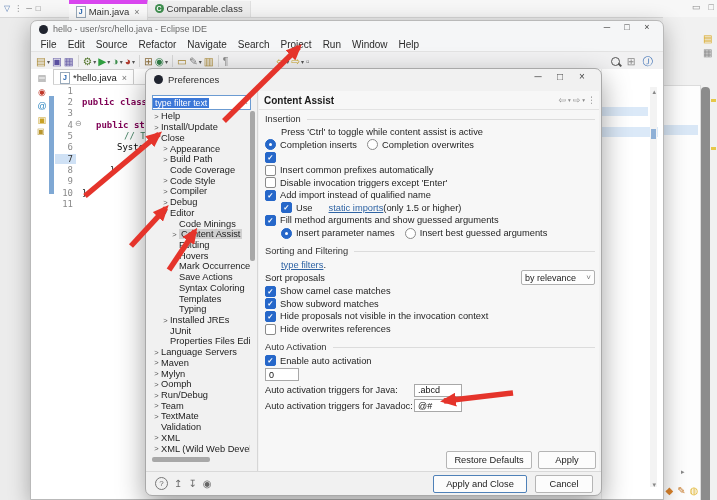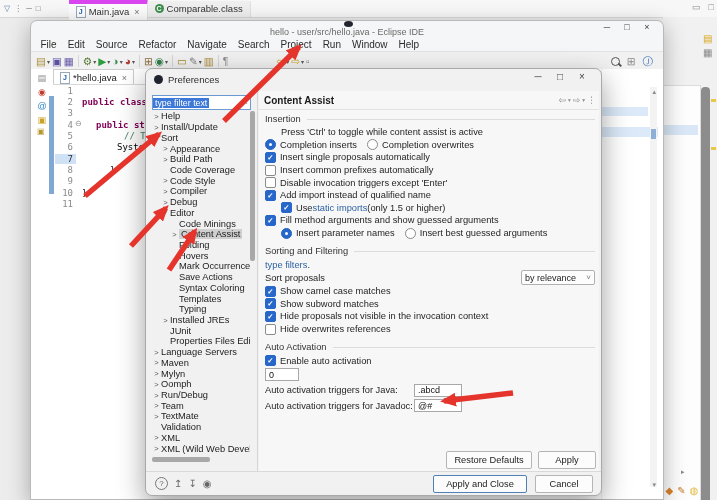--- a/index.html
+++ b/index.html
@@ -17,21 +17,21 @@
   .bg-win-controls{position:absolute;right:3px;top:2px;display:flex;gap:8px;color:#8a8a8a;font-size:9px;}
   .bg-right-strip{position:absolute;left:663px;top:17px;width:54px;height:483px;background:#f1f1f1;}
   .bg-right-panel{position:absolute;left:0;top:68px;width:36px;height:415px;background:#fdfdfd;border:1px solid #dcdcdc;}
   .bg-scroll{position:absolute;left:38px;top:70px;width:9px;height:430px;background:#8c8c8c;border-radius:4px;}
   .bg-tick{position:absolute;width:5px;height:3px;background:#e6c84a;}
   .bg-band{position:absolute;background:#d9e7f6;}
   .bg-strip-ic{position:absolute;font-size:10px;}
   .taskbar{position:absolute;left:642px;top:483px;width:75px;height:14px;display:flex;gap:4px;align-items:center;font-size:10px;}
   
   .fg-window{position:absolute;left:30px;top:20px;width:632px;height:478px;background:#f5f6f7;border:1px solid #b9b9b9;border-radius:7px 7px 0 0;box-shadow:0 6px 22px rgba(0,0,0,.30);z-index:10;}
-  .fg-titlebar{position:absolute;left:0;top:0;right:0;height:16px;display:flex;align-items:center;flex-direction:column;}
+  .fg-titlebar{position:absolute;left:0;top:0;right:0;height:16px;display:flex;align-items:center;}
   .app-icon{width:9px;height:9px;border-radius:50%;background:#20242f;margin:0 5px 0 8px;}
   .fg-title{font-size:9px;color:#6a6a6a;}
   .fg-controls{position:absolute;right:6px;top:1px;display:flex;}
   .fg-controls span{width:20px;text-align:center;font-size:9px;color:#444;}
   .fg-menubar{position:absolute;left:4px;top:16px;right:0;height:14px;display:flex;align-items:center;}
   .menu-item{padding:0 5.5px;font-size:10px;color:#2b2b2b;}
   .fg-toolbar{position:absolute;left:0;top:30px;right:0;height:18px;background:#f1f1f2;border-top:1px solid #e3e3e3;border-bottom:1px solid #dddddd;display:flex;align-items:center;padding:0 4px;}
   .tb-item{display:flex;align-items:center;margin:0 1px;}
   .tb-glyph{font-size:10.5px;line-height:12px;}
   .tb-caret{font-size:6px;color:#555;margin-left:1px;}
@@ -91,21 +91,21 @@
   .row-group:not(:first-child){margin-top:5px;}
   .gline{flex:1;border-top:1px solid #dcdcdc;margin-left:6px;}
   .ind1{padding-left:16px;}
   .cb{width:9px;height:9px;border-radius:2px;border:1px solid #8a8a8a;background:#fff;margin-right:4px;flex:0 0 auto;
       display:flex;align-items:center;justify-content:center;}
   .cb.on{background:#2667c9;border-color:#2667c9;color:#fff;font-size:7.5px;line-height:7px;font-weight:bold;}
   .radio{width:9px;height:9px;border-radius:50%;border:1px solid #8a8a8a;background:#fff;margin-right:4px;flex:0 0 auto;position:relative;}
   .radio.on{background:#2667c9;border-color:#2065c8;}
   .radio.on::after{content:"";position:absolute;left:3px;top:3px;width:3px;height:3px;border-radius:50%;background:#fff;}
   .rlabel{margin-right:10px;}
-  .plink{color:#2e63a4;}
+  .plink{color:#2e63a4;text-decoration:underline;margin-left:16px;}
   .slabel{flex:0 0 auto;}
   .pselect{margin-left:auto;width:66px;height:13px;background:#fdfdfd;border:1px solid #b0b0b0;border-radius:2px;
            display:flex;align-items:center;font-size:9px;padding:0 3px;color:#222;}
   .pselect .chev{margin-left:auto;color:#777;font-size:8px;}
   .flabel{width:149px;flex:0 0 auto;}
   .fld{height:11px;border:1px solid #a8a8a8;background:#fff;font-size:9px;font-family:"Liberation Sans",sans-serif;padding:0 3px;color:#111;}
   .restore-row{position:absolute;right:3px;bottom:2px;display:flex;gap:6px;}
   .btn{height:16px;display:flex;align-items:center;justify-content:center;background:#fcfcfc;border:1px solid #b5b5b5;border-radius:2px;font-size:9.3px;color:#222;}
   .btn.default{border-color:#4f81b8;}
   .w84{width:84px;} .w56{width:56px;} .w92{width:92px;}
@@ -353,21 +353,21 @@
         <div class="tree-row" style="padding-left: 2px;">
           <span class="tw">&gt;</span>
           <span class="tl">Help</span>
         </div>
         <div class="tree-row" style="padding-left: 2px;">
           <span class="tw">&gt;</span>
           <span class="tl">Install/Update</span>
         </div>
         <div class="tree-row" style="padding-left: 2px;">
           <span class="tw">˅</span>
-          <span class="tl">Sort</span>
+          <span class="tl">Close</span>
         </div>
         <div class="tree-row" style="padding-left: 11px;">
           <span class="tw">&gt;</span>
           <span class="tl">Appearance</span>
         </div>
         <div class="tree-row" style="padding-left: 11px;">
           <span class="tw">&gt;</span>
           <span class="tl">Build Path</span>
         </div>
         <div class="tree-row" style="padding-left: 11px;">
@@ -505,21 +505,20 @@
           <div class="prow">
             <span class="radio on"></span>
             <span class="rlabel">Completion inserts</span>
             <span class="radio"></span>
             <span class="rlabel">Completion overwrites</span>
           </div>
           <div class="prow">
             <span class="cb on">
               <span>✓</span>
             </span>
-            <span>Insert single proposals automatically</span>
           </div>
           <div class="prow">
             <span class="cb"></span>
             <span>Insert common prefixes automatically</span>
           </div>
           <div class="prow">
             <span class="cb"></span>
             <span>Disable invocation triggers except 'Enter'</span>
           </div>
           <div class="prow">

